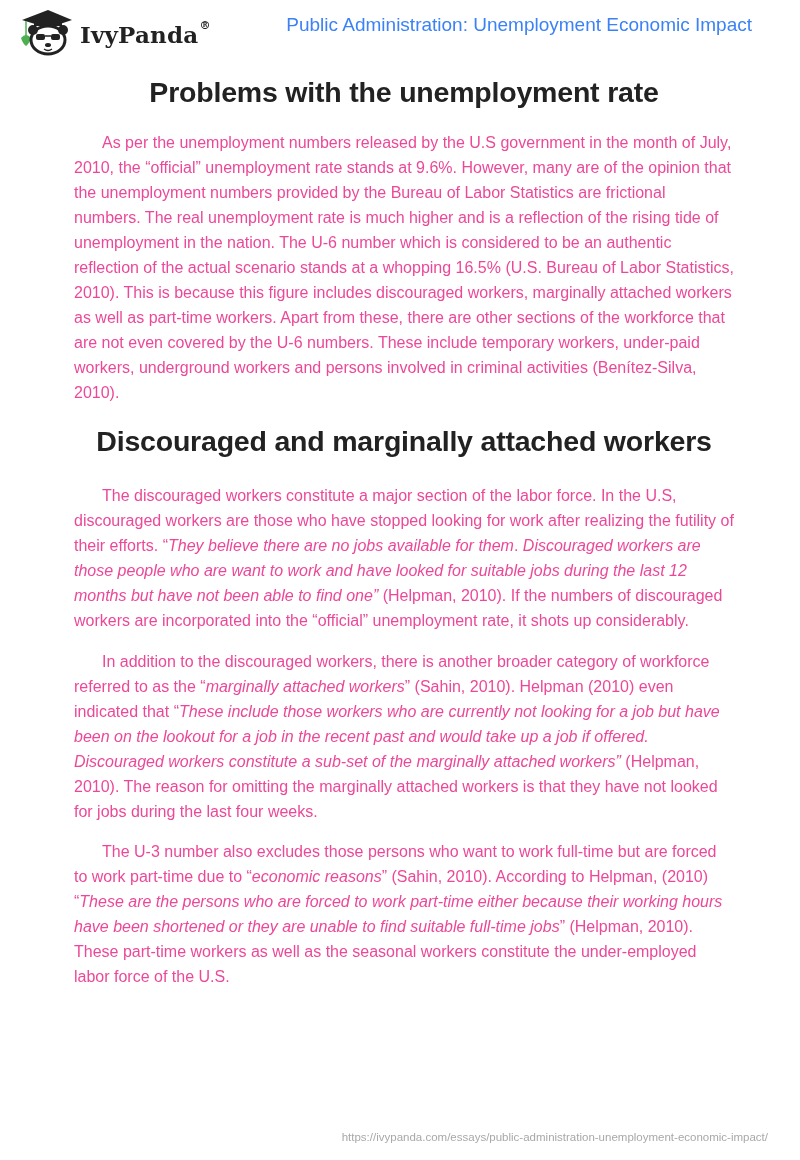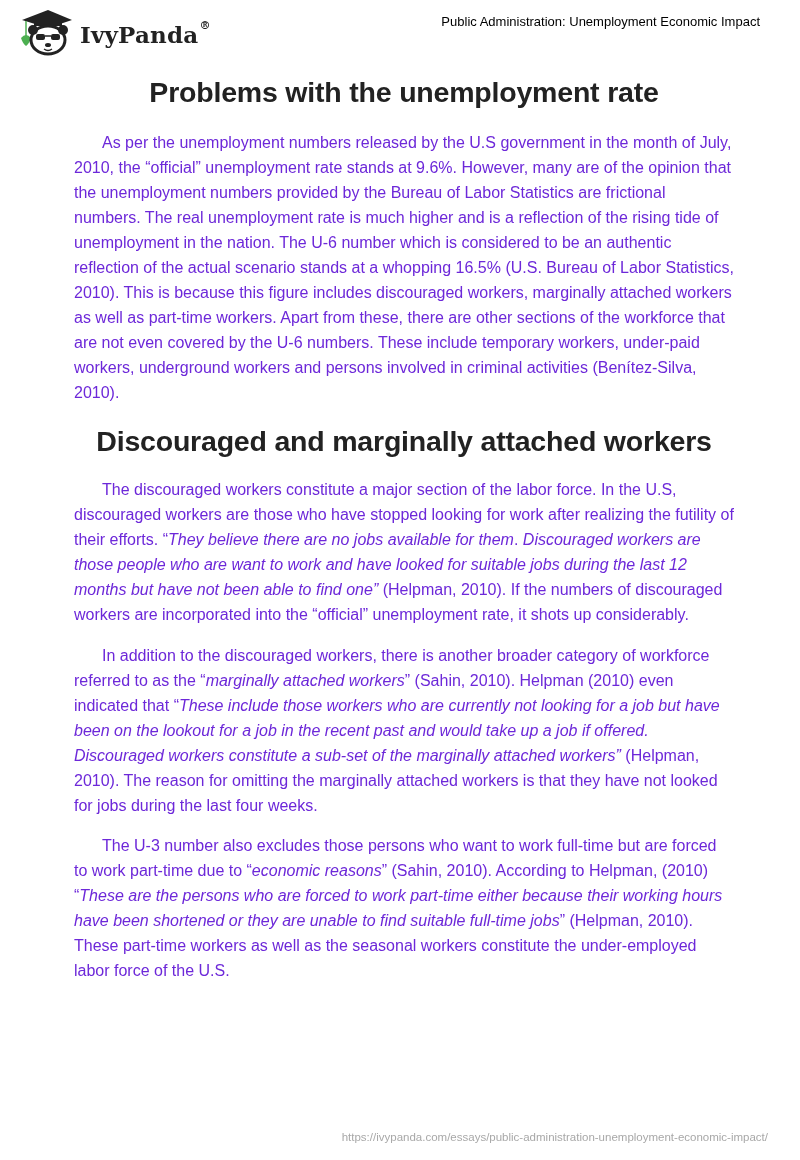--- a/index.html
+++ b/index.html
@@ -4,29 +4,29 @@
 <style>
   html, body { margin: 0; padding: 0; background: #ffffff; }
   body { width: 800px; height: 1160px; position: relative; overflow: hidden;
          font-family: "Liberation Sans", sans-serif; color: #222222; }
   .header { position: absolute; left: 0; top: 0; width: 800px; height: 60px; }
   .logo { position: absolute; left: 18px; top: 6px; display: flex; align-items: center; }
   .logo svg { width: 56px; height: 50px; }
   .logo-text { font-family: "DejaVu Serif", serif; font-weight: bold; font-size: 23px;
                color: #222222; margin-left: 6px; margin-top: 6px; letter-spacing: 0.2px; }
   .logo-text sup { font-size: 11px; font-weight: bold; vertical-align: top; position: relative; top: -2px; margin-left: 1px; }
-  .doc-title { position: absolute; right: 40px; top: 14px; font-size: 13px; color: #000000; }
+  .doc-title { position: absolute; right: 48px; top: 14px; font-size: 19px; color: #3b82f6; }
   .content { position: absolute; left: 74px; top: 70px; width: 660px; }
   h1 { font-size: 28.5px; font-weight: bold; margin: 0; line-height: 44px; color: #222222; letter-spacing: -0.2px; text-align: center; }
   h2 { font-size: 23px; font-weight: bold; margin: 0; line-height: 36px; color: #222222; }
-  p { font-size: 16px; line-height: 25px; margin: 0; text-indent: 28px; color: #6d28d9; }
+  p { font-size: 16px; line-height: 25px; margin: 0; text-indent: 28px; color: #ec4899; }
   em { font-style: italic; }
   .h1a { margin-bottom: 16px; }
   .p1 { margin-bottom: 14px; }
-  .h1b { margin-bottom: 14px; }
+  .h1b { margin-bottom: 20px; }
   .p2 { margin-bottom: 16px; }
   .p3 { margin-bottom: 15px; }
   .h2a { margin-bottom: 14px; }
   .footer-url { position: absolute; right: 32px; top: 1131px; font-size: 11.5px; color: #a8a8a8; }
 </style>
 </head>
 <body>
 
 <div class="header">
   <div class="logo">

